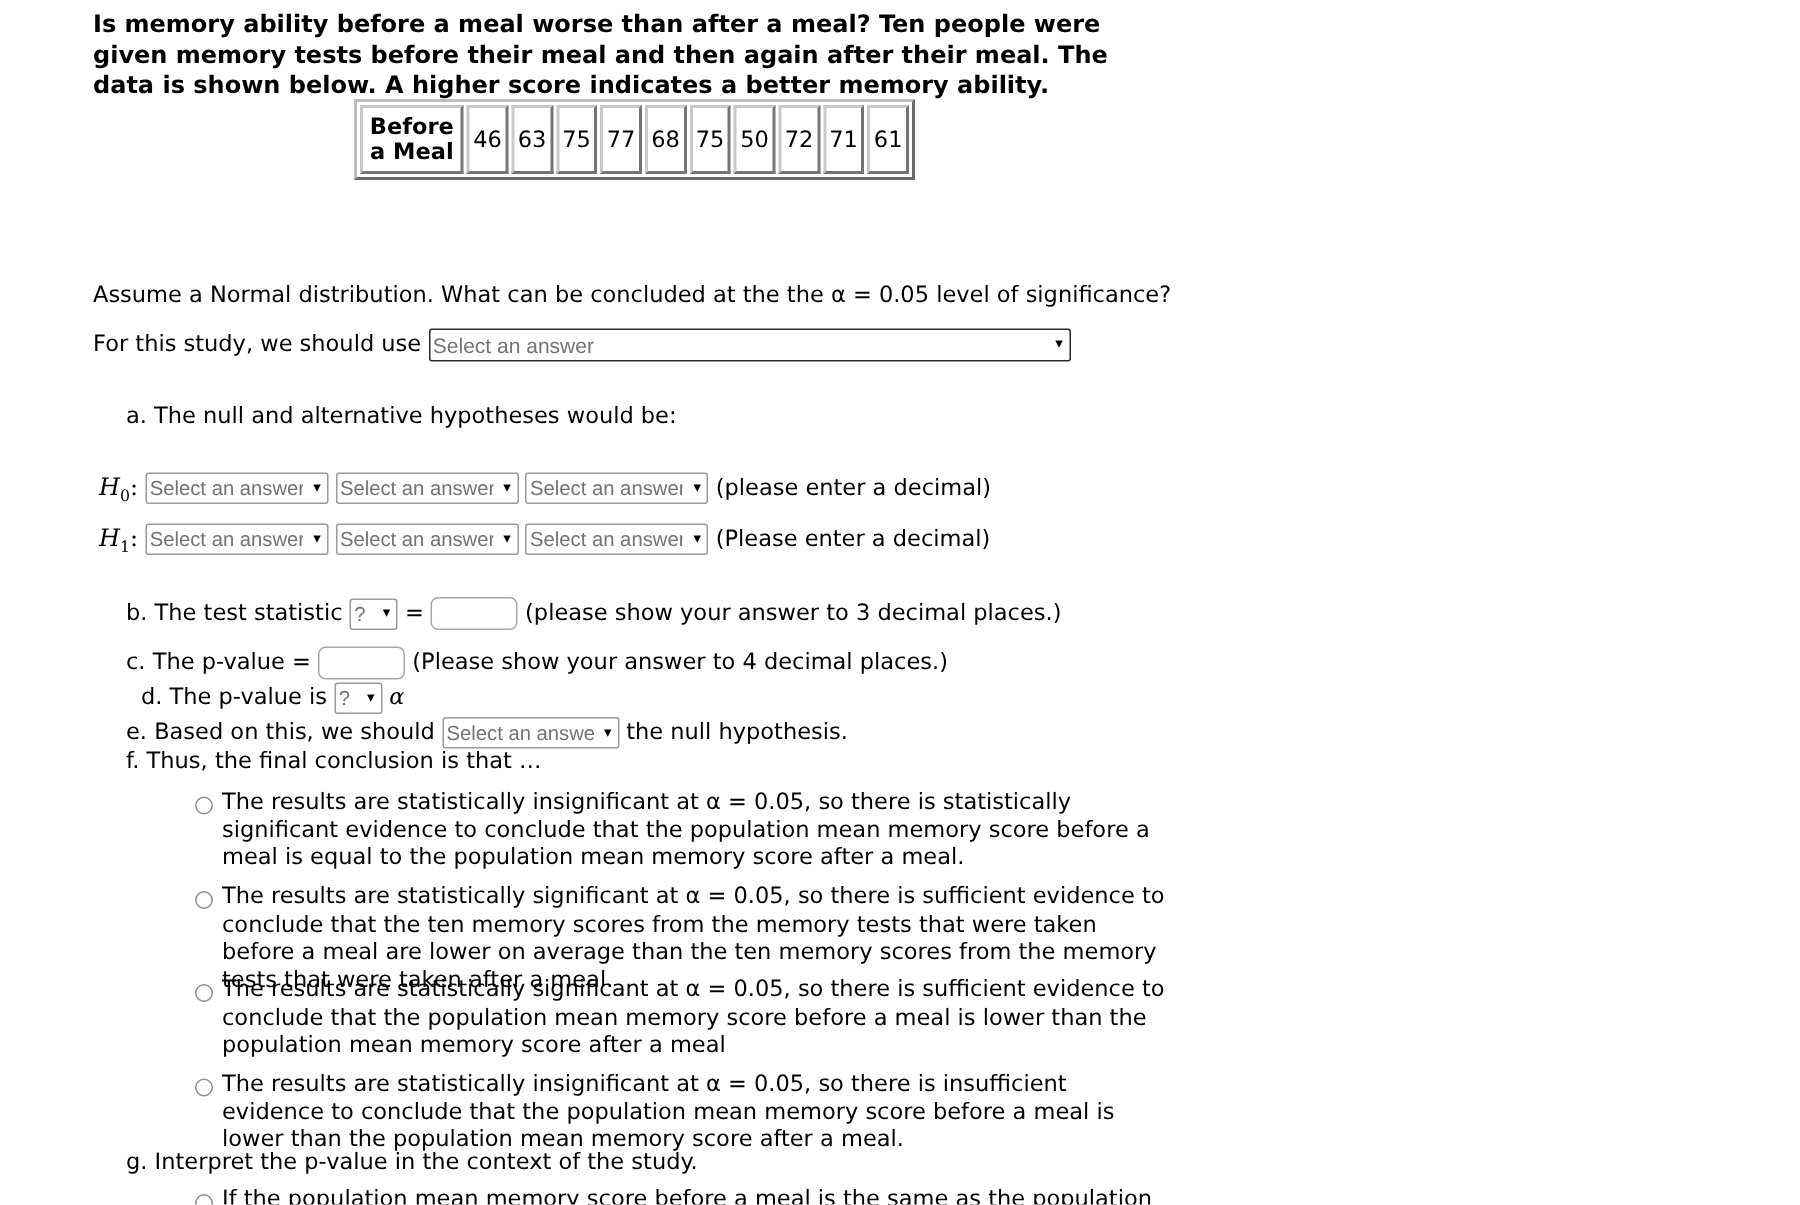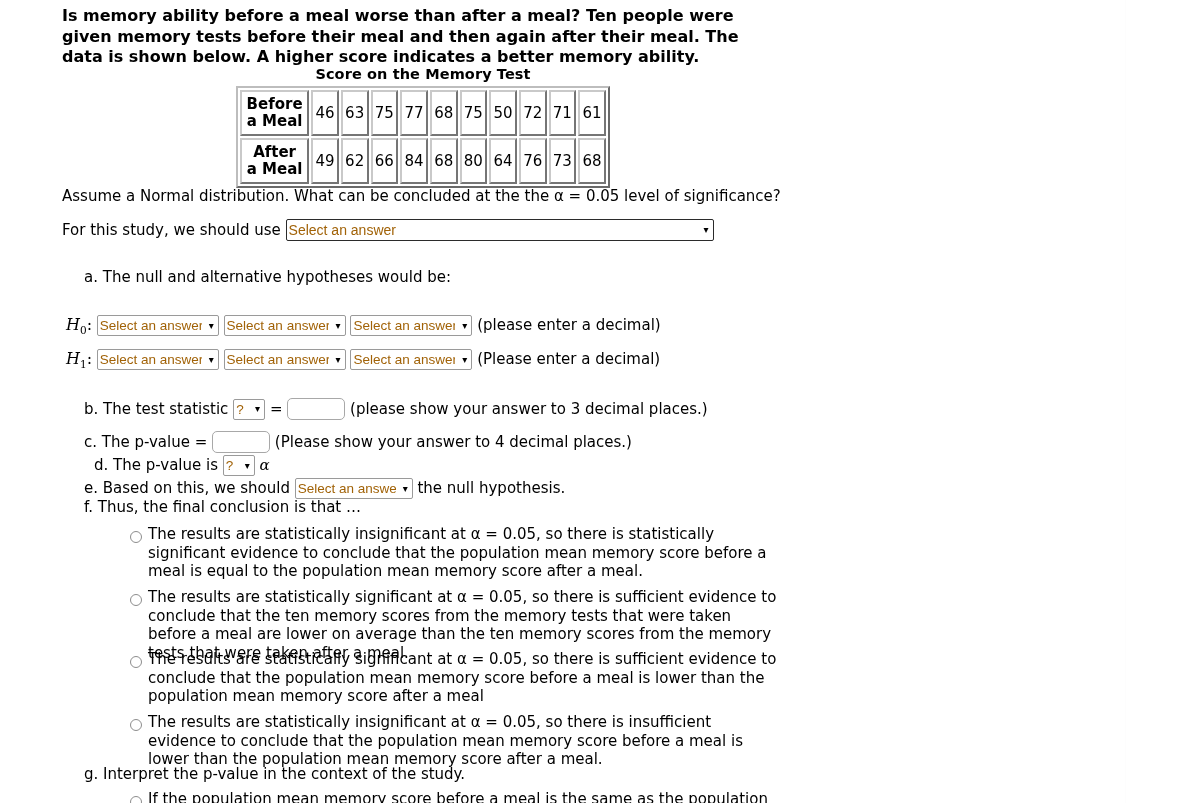--- a/index.html
+++ b/index.html
@@ -92,21 +92,21 @@
   .alpha {
     font-family: "DejaVu Serif", serif;
     font-style: italic;
     font-size: 15px;
   }
 
   
   select.sel {
     font-family: "Liberation Sans", sans-serif;
     font-size: 13.5px;
-    color: #a16207;
+    color: #737373;
     background: #ffffff;
     border: 1px solid #9a9a9a;
     border-radius: 2px;
     padding: 1px 2px;
     height: 21px;
     line-height: 17px;
     vertical-align: middle;
     -moz-appearance: none;
     -webkit-appearance: none;
     appearance: none;
@@ -190,55 +190,38 @@
   }
 </style>
 </head>
 <body>
 
 <div class="page">
 
   <div class="intro">Is memory ability before a meal worse than after a meal?  Ten people were given memory tests before their meal and then again after their meal. The data is shown below. A higher score indicates a better memory ability.</div>
 
   <div class="table-wrap">
-    <div class="table-caption">Score on the Memory Test</div>
     <table class="scores">
       <tbody>
           <tr>
         <td class="rowhead">
           <span>Before</span><br>
           <span>a Meal</span>
         </td>
         <td>46</td>
         <td>63</td>
         <td>75</td>
         <td>77</td>
         <td>68</td>
         <td>75</td>
         <td>50</td>
         <td>72</td>
         <td>71</td>
         <td>61</td>
       </tr>
-      <tr>
-        <td class="rowhead">
-          <span>After</span><br>
-          <span>a Meal</span>
-        </td>
-        <td>49</td>
-        <td>62</td>
-        <td>66</td>
-        <td>84</td>
-        <td>68</td>
-        <td>80</td>
-        <td>64</td>
-        <td>76</td>
-        <td>73</td>
-        <td>68</td>
-      </tr>
     </tbody>
       </table>
   </div>
 
   <div class="line" style="left:62px; top:187px;">Assume a Normal distribution.  What can be concluded at the the α = 0.05 level of significance?</div>
 
   <div class="line" style="left:62px; top:219px;">
     <span>For this study, we should use</span>
     <span class="selbox">
       <select class="sel wide">

